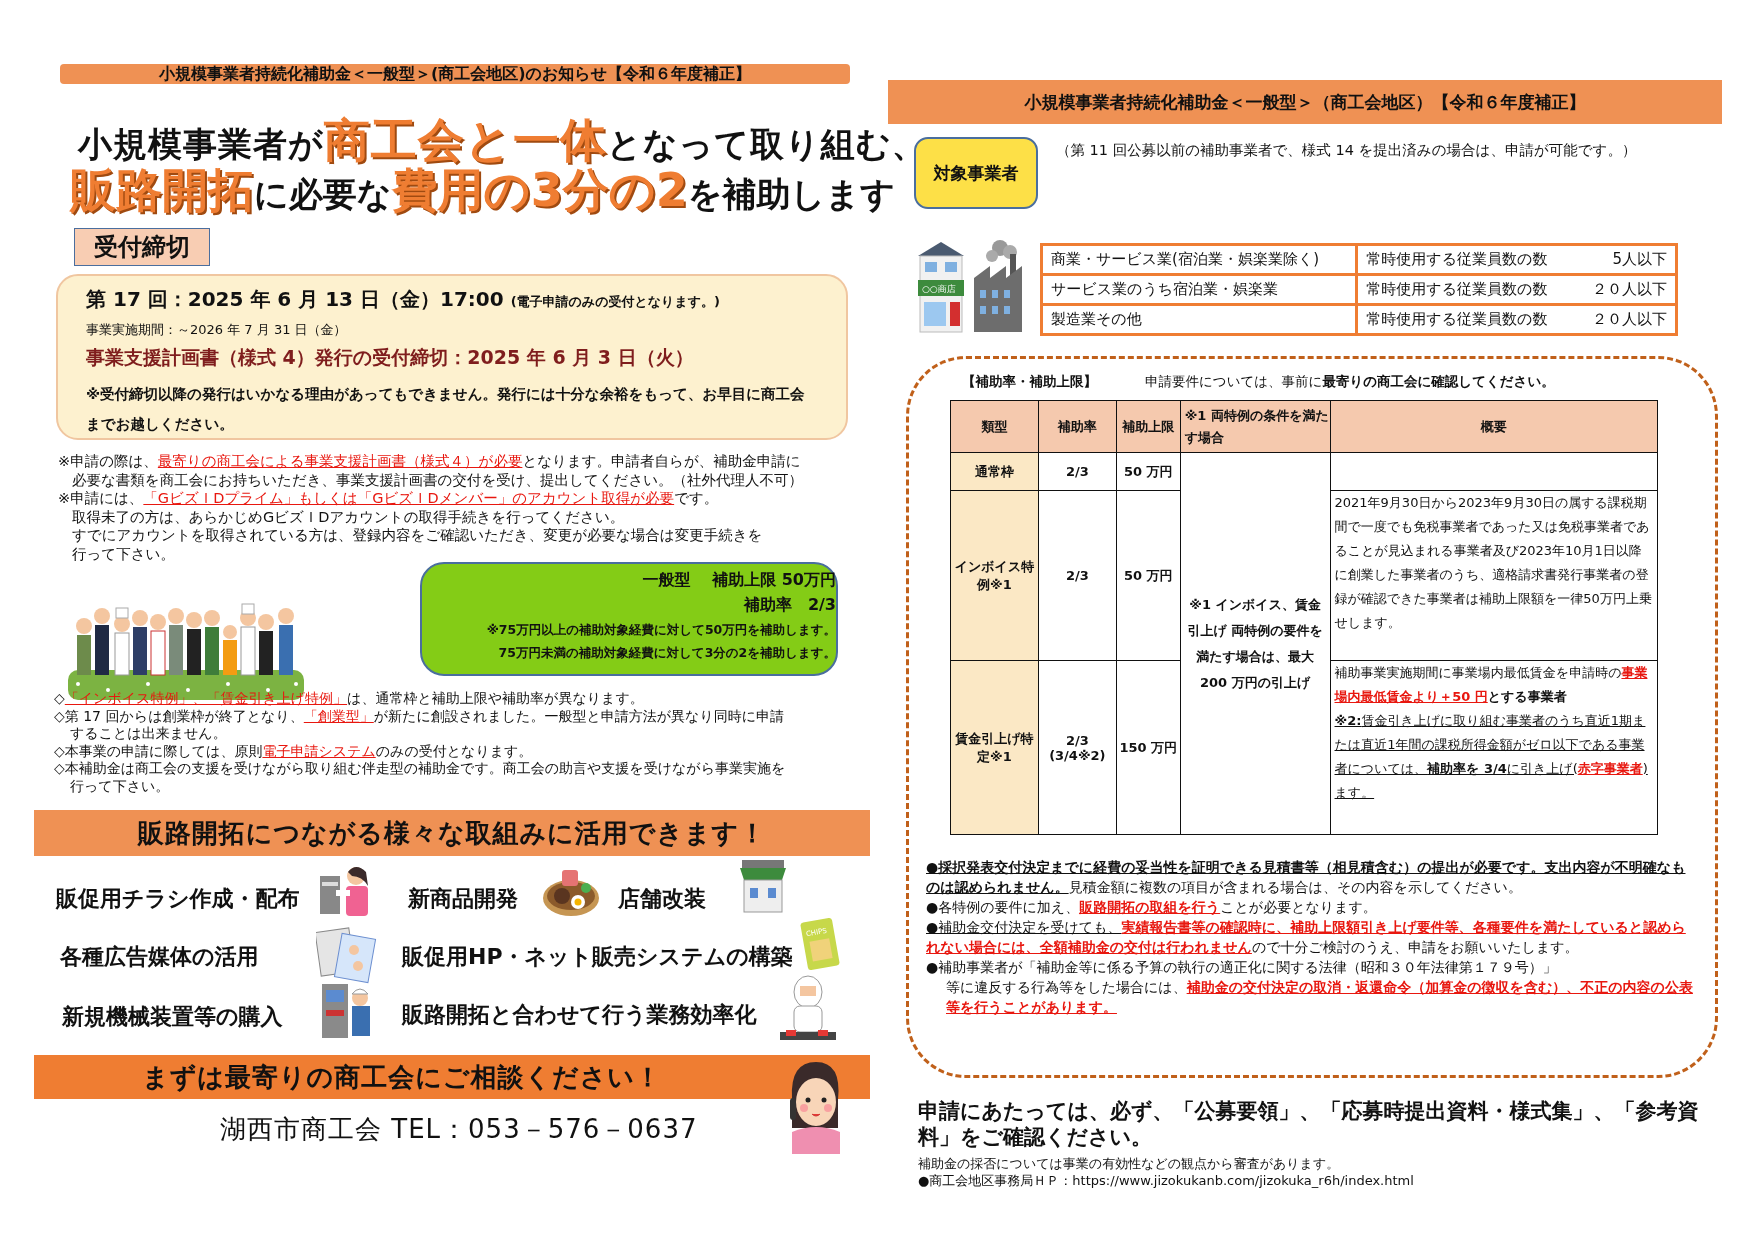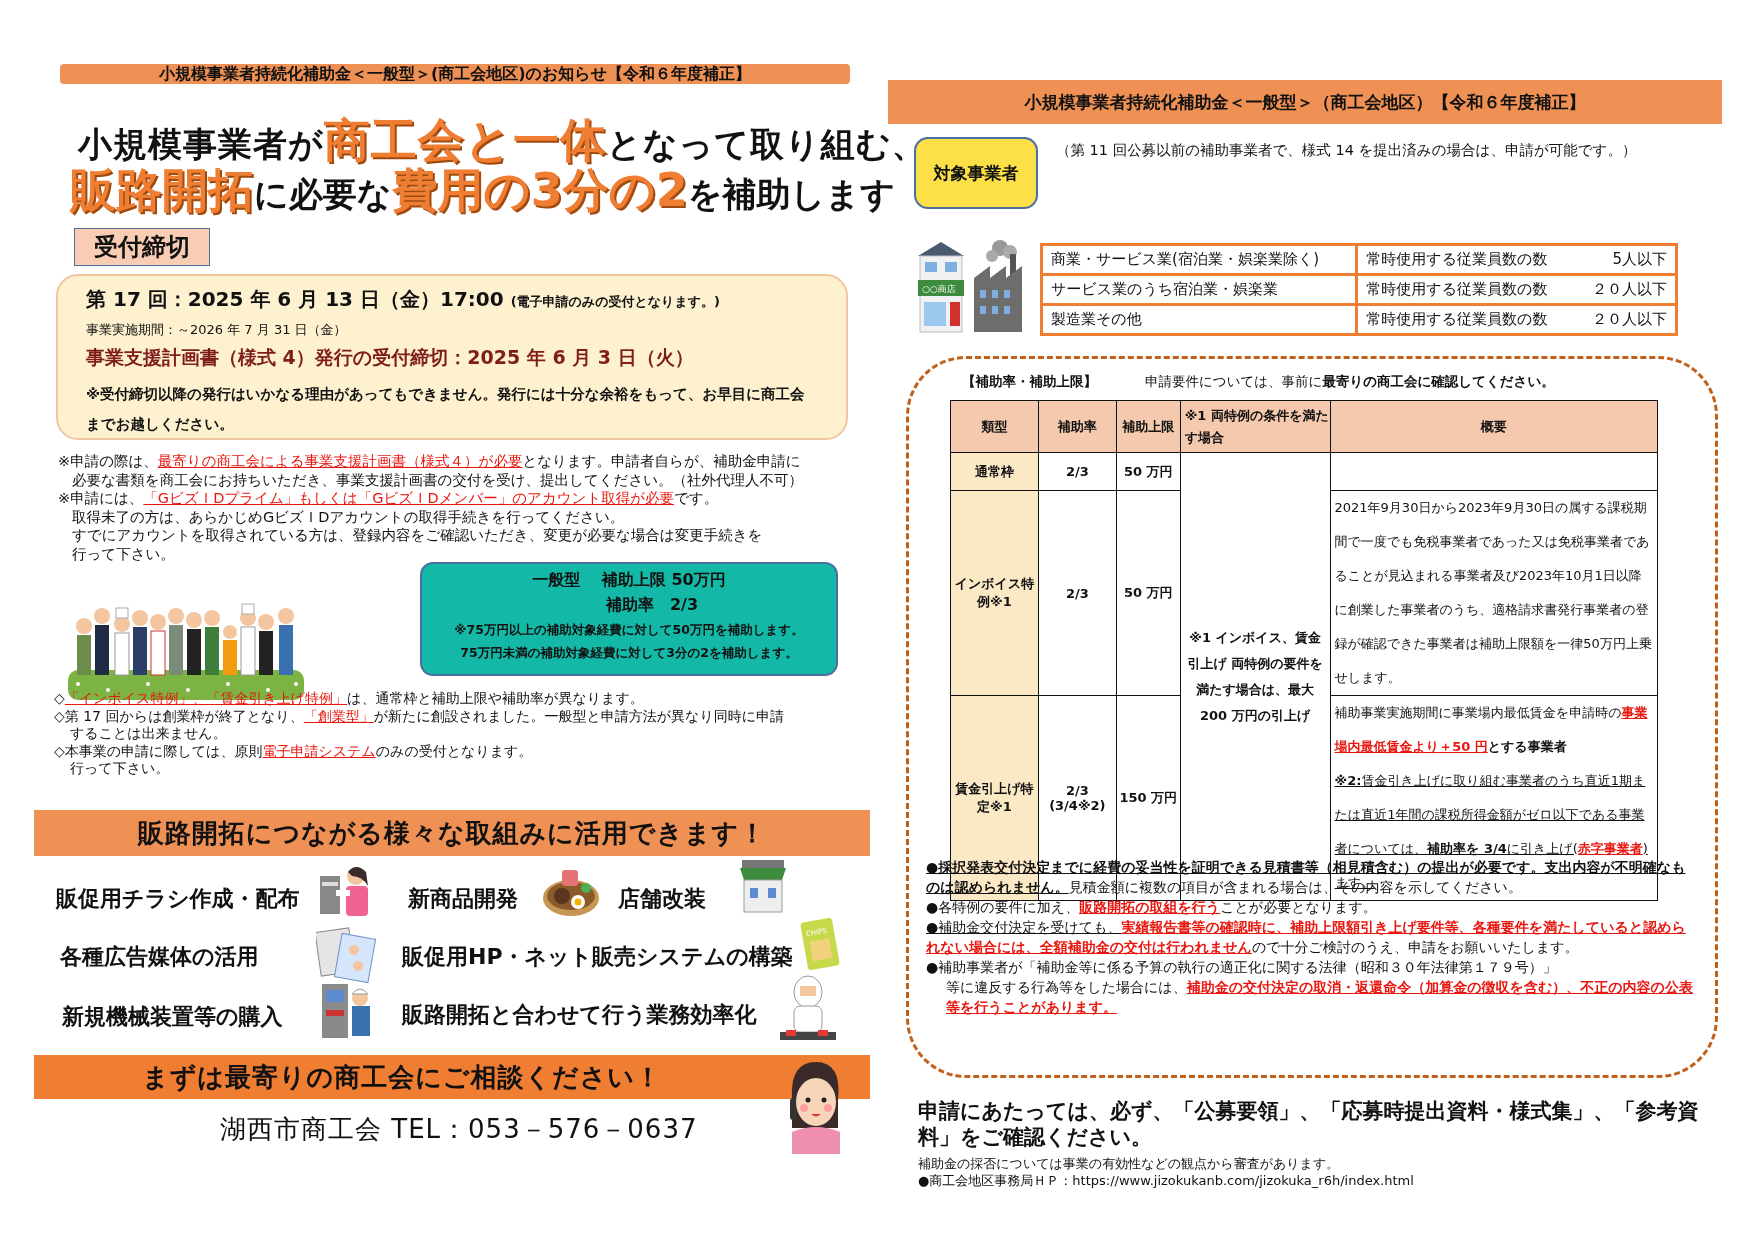--- a/index.html
+++ b/index.html
@@ -20,21 +20,21 @@
   #deadline-tag{left:74px;top:228px;width:136px;height:38px;background:#f8cdb3;border:1px solid #4a6e9e;font-size:24px;font-weight:bold;display:flex;align-items:center;justify-content:center;}
   #deadline-box{left:56px;top:274px;width:792px;height:166px;background:#fdf1cf;border:2px solid #f0c6a0;border-radius:22px;padding:10px 28px;}
   #dl-main{font-size:20px;font-weight:bold;}
   #dl-main small{font-size:13px;}
   #dl-period{font-size:13px;margin-top:8px;}
   #dl-plan{font-size:19px;font-weight:bold;color:#7f1d1d;margin-top:6px;}
   #dl-warn{font-size:14.5px;font-weight:bold;margin-top:8px;line-height:30px;}
   #notes1{left:58px;top:452px;width:800px;font-size:14.5px;line-height:18.5px;}
   #notes1 .ind{padding-left:14px;}
   #people{left:68px;top:592px;width:236px;height:108px;}
-  #general-box{left:420px;top:562px;width:418px;height:114px;background:#14b8a6;border:2px solid #4a6e9e;border-radius:13px;font-weight:bold;text-align:center;padding-top:6px;}
+  #general-box{left:420px;top:562px;width:418px;height:114px;background:#84cc16;border:2px solid #4a6e9e;border-radius:24px;font-weight:bold;text-align:right;padding-top:6px;}
   #general-box .l1{font-size:16px;}
   #general-box .l2{font-size:16px;margin-top:4px;padding-left:46px;}
   #general-box .l3{font-size:12.5px;margin-top:6px;}
   #general-box .l4{font-size:12.5px;margin-top:6px;}
   #notes2{left:54px;top:690px;width:800px;font-size:14px;line-height:17.5px;}
   #notes2 .ind{padding-left:16px;}
   #uses-bar{left:34px;top:810px;width:836px;height:46px;font-size:26px;font-weight:bold;display:flex;align-items:center;justify-content:center;letter-spacing:1px;}
   .use{font-size:22px;font-weight:bold;white-space:nowrap;}
   .illus{border-radius:6px;}
   #contact-bar{left:34px;top:1055px;width:836px;height:44px;background:#ef7d32;font-size:26px;font-weight:bold;display:flex;align-items:center;justify-content:center;padding-right:100px;letter-spacing:1px;}
@@ -51,21 +51,21 @@
   #emp-table td{border:3px solid #ef7d32;height:30px;padding:0 8px;white-space:nowrap;}
   #emp-table td.num{text-align:right;}
   #dash-box{left:906px;top:356px;width:812px;height:722px;border:3px dashed #c0601a;border-radius:60px;}
   #rate-label{left:962px;top:373px;font-size:13.5px;white-space:nowrap;}
   #rate-label .t{font-weight:bold;margin-right:48px;}
   #rate-table{left:950px;top:400px;width:708px;border-collapse:collapse;font-size:13px;}
   #rate-table th,#rate-table td{border:1.5px solid #111;}
   #rate-table th{background:#f5c9ae;font-weight:bold;height:52px;}
   #rate-table td.type{background:#fbe8c5;font-weight:bold;text-align:center;}
   #rate-table td.c{text-align:center;font-weight:bold;}
-  #rate-table td.desc{font-size:13px;line-height:34px;padding:0 4px;vertical-align:top;}
+  #rate-table td.desc{font-size:13px;line-height:24px;padding:0 4px;vertical-align:top;}
   #rate-table td.merge{text-align:center;font-weight:bold;line-height:26px;font-size:13px;vertical-align:middle;padding:0 6px;}
   #bullets{left:926px;top:857px;width:770px;font-size:14px;line-height:20px;}
   #bullets .ind{padding-left:20px;}
   #confirm{left:918px;top:1098px;width:800px;font-size:21px;font-weight:bold;line-height:26px;}
   #review{left:918px;top:1155px;font-size:13px;}
   #hp{left:918px;top:1172px;font-size:13px;}
 </style>
 </head>
 <body>
 
@@ -151,20 +151,21 @@
   <div class="l2">補助率　2/3</div>
   <div class="l3">※75万円以上の補助対象経費に対して50万円を補助します。</div>
   <div class="l4">75万円未満の補助対象経費に対して3分の2を補助します。</div>
 </div>
 
 <div id="notes2" class="abs">
   <div><span>◇</span><span class="red-ul">「インボイス特例」、「賃金引き上げ特例」</span><span>は、通常枠と補助上限や補助率が異なります。</span></div>
   <div><span>◇第 17 回からは創業枠が終了となり、</span><span class="red-ul">「創業型」</span><span>が新たに創設されました。一般型と申請方法が異なり同時に申請</span></div>
   <div class="ind">することは出来ません。</div>
   <div><span>◇本事業の申請に際しては、原則</span><span class="red-ul">電子申請システム</span><span>のみの受付となります。</span></div>
+  <div>◇本補助金は商工会の支援を受けながら取り組む伴走型の補助金です。商工会の助言や支援を受けながら事業実施を</div>
   <div class="ind">行って下さい。</div>
 </div>
 
 <div id="uses-bar" class="abs orange-bar">
   <span>販路開拓につながる様々な取組みに活用できます！</span>
 </div>
 
 <div class="abs use" style="left:56px;top:884px;">販促用チラシ作成・配布</div>
 <svg class="abs illus" style="left:318px;top:862px;" width="58" height="58" viewBox="0 0 58 58">
     <rect x="2" y="14" width="20" height="38" fill="#888"></rect>

